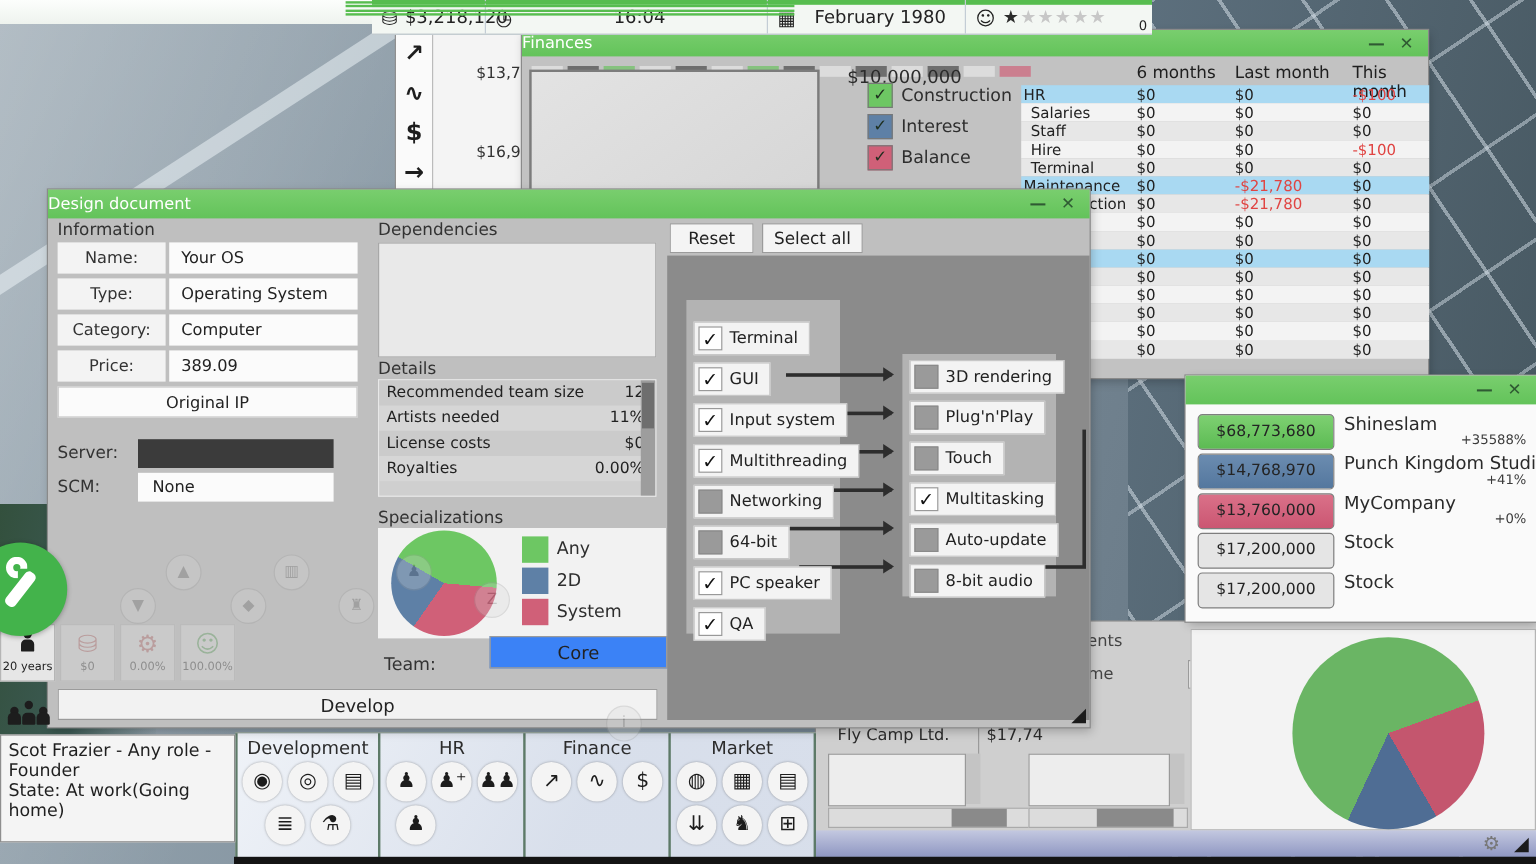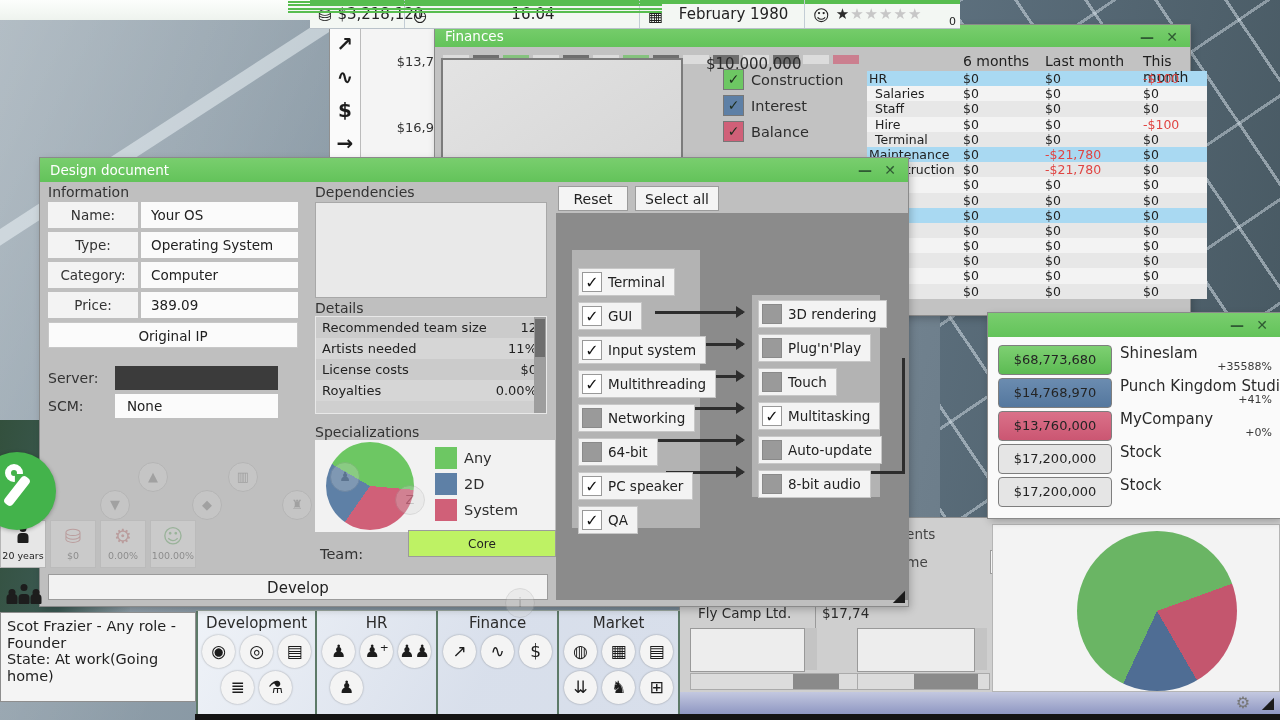--- a/index.html
+++ b/index.html
@@ -13,21 +13,21 @@
   #scene .beam{position:absolute;background:rgba(235,242,246,.55);transform:rotate(-33deg)}
   #scene .panelgrid{position:absolute;right:0;top:0;width:340px;height:720px;
     background:
      repeating-linear-gradient(56deg,rgba(220,230,238,.5) 0 3px,rgba(220,230,238,0) 3px 58px),
      repeating-linear-gradient(-34deg,rgba(220,230,238,.45) 0 3px,rgba(220,230,238,0) 3px 86px),
      linear-gradient(100deg,#5d707e,#45565f)}
   #scene .darkcorner{position:absolute;left:0;top:420px;width:130px;height:210px;
     background:linear-gradient(100deg,#33503d 0%,#3c5a54 55%,rgba(60,90,84,0) 100%)}
   
   .titlebar{position:absolute;left:0;top:0;right:0;height:24px;background:linear-gradient(#79ce6e,#63c35a);
-    color:#fff;font-size:13.5px;line-height:24px;padding-left:10px;box-sizing:border-box}
+    color:#fff;font-size:13.5px;line-height:24px;box-sizing:border-box}
   .wctl{position:absolute;top:0;height:24px;line-height:24px;color:#2f5a33;font-weight:bold;font-size:14px;cursor:default}
   .win{box-shadow:0 0 0 1px #8a8a8a, 2px 3px 8px rgba(0,0,0,.25)}
   .btnish{background:#f4f4f4;border:1px solid #9b9b9b;text-align:center;box-sizing:border-box}
   
   #topbar{left:310px;top:0;width:650px;height:28px;background:#f3f7f3;z-index:50;
     border-bottom:1px solid #b9c2c9;display:flex}
   #topbar:before{content:"";position:absolute;left:0;top:0;right:0;height:4px;background:#57bd4f}
   #topbar .sect{position:relative;display:flex;align-items:center;border-right:1px solid #c3cdd5;
     box-sizing:border-box;padding:0 6px;font-size:15px}
   #topbar .g{font-size:16px;margin:2px 6px 0 2px;color:#222}
@@ -40,21 +40,21 @@
   
   #finwin{left:435px;top:25px;width:755px;height:290px;background:#c2c2c2;z-index:20}
   #finwin .titlebar{height:22px;line-height:22px}
   .swatch{width:26px;height:9px;display:inline-block;margin-right:4px;opacity:.85}
   #finchart{left:6px;top:33px;width:238px;height:250px;background:linear-gradient(145deg,#e3e3e3,#cfcfcf);
     border:2px solid #7c7c7c}
   .legrow{display:flex;align-items:center;margin-bottom:5px}
   .legbox{width:19px;height:19px;margin-right:7px;color:#1e2e1e;font-size:14px;font-weight:bold;
     text-align:center;line-height:19px;border:1px solid #777}
   .legrow span.lbl{font-size:14.5px;color:#2e2e2e}
-  #fintable{left:432px;top:28px;width:340px;font-size:12.5px}
+  #fintable{left:416px;top:28px;width:340px;font-size:12.5px}
   #fintable .hdr{display:flex;font-size:14px;color:#1f1f1f;height:18px}
   .finrow{display:flex;height:15.2px;line-height:15.2px;background:#f3f3f3}
   .finrow:nth-child(odd){background:#e7e7e7}
   .finrow.hl{background:#a9d9f2 !important}
   .fc0{width:96px;overflow:hidden;white-space:nowrap;padding-left:2px;box-sizing:border-box}
   .fc0.ind{padding-left:8px}
   .fc1{width:82px}.fc2{width:98px}.fc3{width:62px}
   .neg{color:#e04543}
   
   #stockwin{left:988px;top:313px;width:292px;height:205px;background:#fafafa;z-index:25}
@@ -493,21 +493,21 @@
         </div>
 
         <div class="legrow" style="margin-bottom:15px">
           <span class="legbox" style="width: 22px; height: 22px; border: none; background: rgb(208, 96, 120);"></span>
           <span class="lbl">System</span>
         </div>
       </div>
   </div>
 
   <div class="seclbl" style="left:280px;top:388px;font-size:14.5px">Team:</div>
-  <div class="btnish abs" style="left:368px;top:372px;width:148px;height:27px;line-height:27px;font-size:12px;background:#bef264">Core</div>
+  <div class="btnish abs" style="left:368px;top:372px;width:148px;height:27px;line-height:27px;font-size:15px;background:#3b82f6">Core</div>
   <div class="btnish abs" style="left:8px;top:416px;width:500px;height:26px;line-height:26px;font-size:15px;background:#f2f2f2">Develop</div>
 
   <div class="btnish abs" style="left:518px;top:28px;width:70px;height:25px;line-height:25px;font-size:14px">Reset</div>
   <div class="btnish abs" style="left:595px;top:28px;width:84px;height:25px;line-height:25px;font-size:14px">Select all</div>
   <div class="abs" style="left:516px;top:55px;width:352px;height:387px;background:#8b8b8b">
     <div class="abs" style="left:16px;top:37px;width:128px;height:278px;background:#b3b3b3"></div>
     <div class="abs" style="left:196px;top:82px;width:128px;height:202px;background:#b3b3b3"></div>
     <div class="arrow" style="left:99px;top:98px;width:88px"></div>
     <div class="arrow" style="left:118px;top:130px;width:69px"></div>
     <div class="arrow" style="left:130px;top:162px;width:57px"></div>

